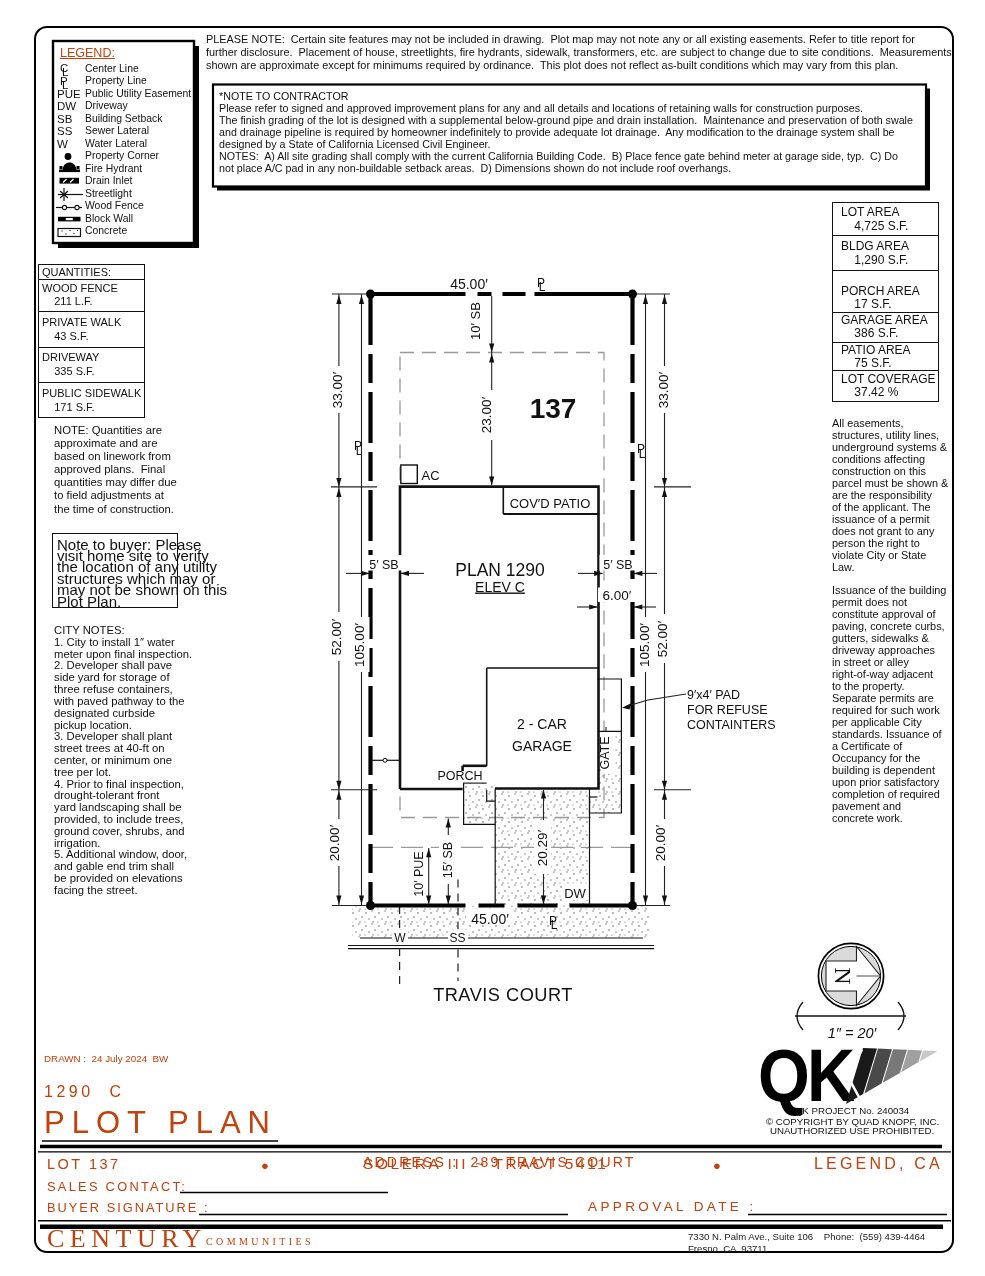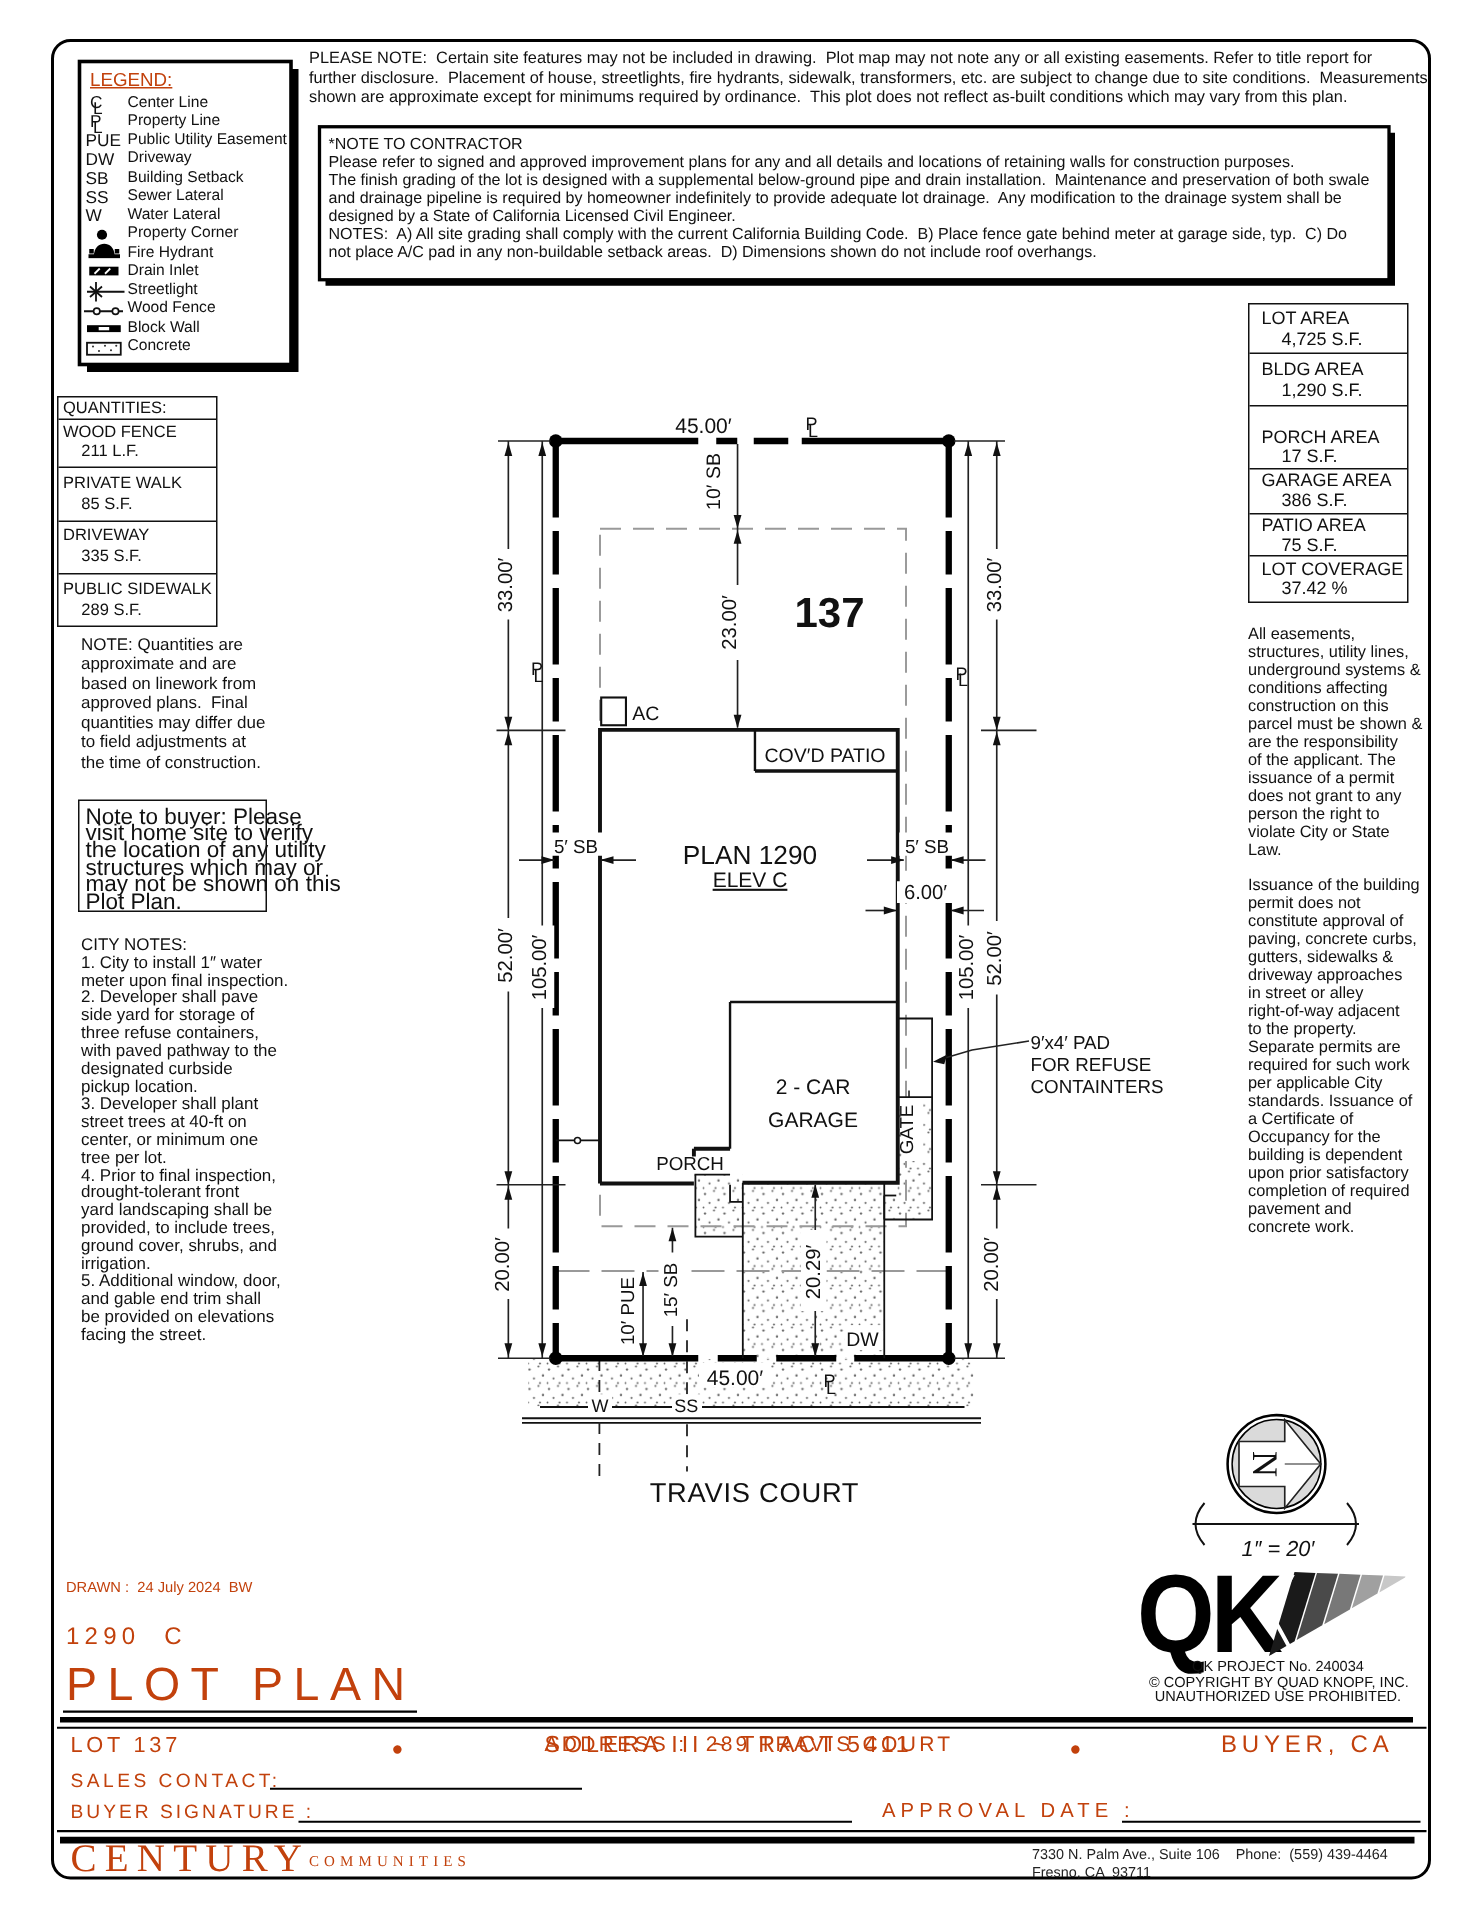--- a/index.html
+++ b/index.html
@@ -350,27 +350,27 @@
 NOTES:  A) All site grading shall comply with the current California Building Code.  B) Place fence gate behind meter at garage side, typ.  C) Do
 not place A/C pad in any non-buildable setback areas.  D) Dimensions shown do not include roof overhangs.</div>
 
 <div style="position:absolute;left:38px;top:263.5px;width:105px;border:1.7px solid #111;">
 <div style="font-size:11px;height:14.8px;line-height:15px;padding-left:3px;white-space:pre;overflow:hidden;">QUANTITIES:</div>
 
 <div style="border-top:1.7px solid #111;font-size:11px;height:29.5px;line-height:13.6px;padding:1.5px 0 0 3px;white-space:pre;overflow:hidden;">WOOD FENCE
     211 L.F.</div>
 
 <div style="border-top:1.7px solid #111;font-size:11px;height:32px;line-height:14px;padding:2.5px 0 0 3px;white-space:pre;overflow:hidden;">PRIVATE WALK
-    85 S.F.</div>
+    43 S.F.</div>
 
 <div style="border-top:1.7px solid #111;font-size:11px;height:32px;line-height:14px;padding:2.5px 0 0 3px;white-space:pre;overflow:hidden;">DRIVEWAY
     335 S.F.</div>
 
 <div style="border-top:1.7px solid #111;font-size:11px;height:31px;line-height:14px;padding:2.5px 0 0 3px;white-space:pre;overflow:hidden;">PUBLIC SIDEWALK
-    289 S.F.</div>
+    171 S.F.</div>
 </div>
 
 <div class="p" style="left:54px;top:424px;font-size:11.3px;line-height:13.1px;white-space:pre;">NOTE: Quantities are
 approximate and are
 based on linework from
 approved plans.  Final
 quantities may differ due
 to field adjustments at
 the time of construction.</div>
 
@@ -467,21 +467,21 @@
 <div class="t" style="left:44px;top:1083px;font-size:16px;letter-spacing:3.5px;">1290  C</div>
 
 <div class="t" style="left:44px;top:1105px;font-size:31px;letter-spacing:7px;">PLOT PLAN</div>
 
 <div class="t" style="left:363px;top:1124.5px;font-size:14px;letter-spacing:2.2px;margin-top:29px;">ADDRESS :  289 TRAVIS COURT</div>
 
 <div class="t" style="left:47px;top:1156px;font-size:14.5px;letter-spacing:2.5px;">LOT 137</div>
 <div class="t" style="left:261px;top:1158px;font-size:13px;">●</div>
 <div class="t" style="left:363px;top:1155px;font-size:15.5px;letter-spacing:2.6px;">SOLERA III ~ TRACT 5411</div>
 <div class="t" style="left:713px;top:1158px;font-size:13px;">●</div>
-<div class="t" style="left:814px;top:1155px;font-size:16px;letter-spacing:3.2px;">BUYER, CA</div>
+<div class="t" style="left:814px;top:1155px;font-size:16px;letter-spacing:3.2px;">LEGEND, CA</div>
 
 <div class="t" style="left:47px;top:1178.5px;font-size:12.8px;letter-spacing:2.3px;">SALES CONTACT:</div>
 
 <div class="t" style="left:47px;top:1200px;font-size:12.8px;letter-spacing:2px;">BUYER SIGNATURE :</div>
 <div class="t" style="left:588px;top:1199px;font-size:13.5px;letter-spacing:3.4px;">APPROVAL DATE :</div>
 
 <div class="t" style="left:47px;top:1223.5px;font-size:26px;letter-spacing:5.5px;font-family:'Liberation Serif',serif;">CENTURY</div>
 <div class="t" style="left:206px;top:1235.5px;font-size:10px;letter-spacing:3.4px;font-family:'Liberation Serif',serif;">COMMUNITIES</div>
 
 <div class="t" style="left:688px;top:1231px;font-size:9.6px;color:#222;">7330 N. Palm Ave., Suite 106    Phone:  (559) 439-4464</div>

